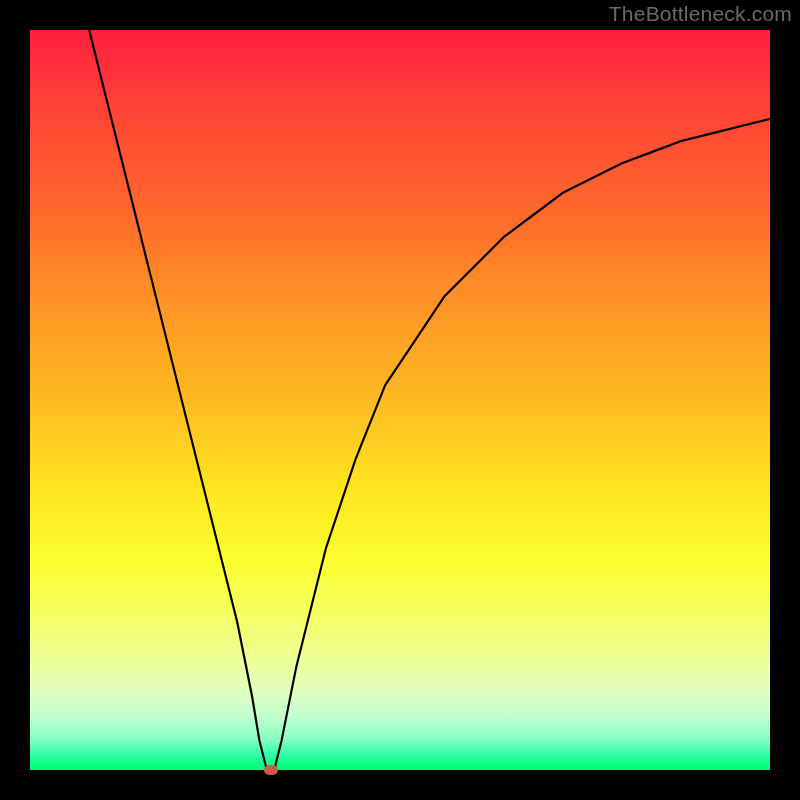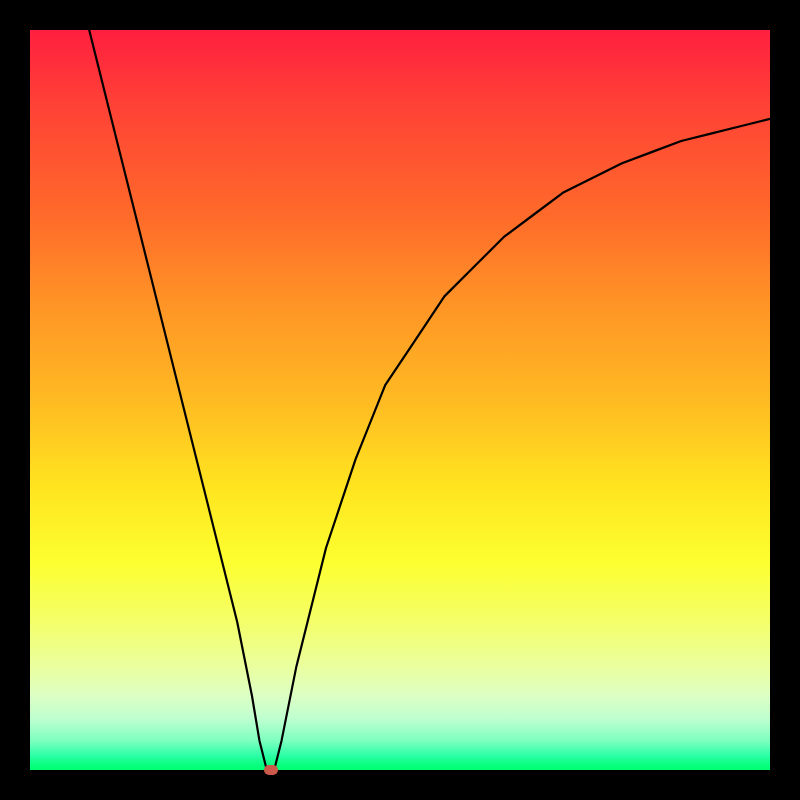--- a/index.html
+++ b/index.html
@@ -68,20 +68,21 @@
     background: #cc5a4a;
     border-radius: 5px;
     transform: translate(-50%, -50%);
     z-index: 25;
   }
 </style>
 </head>
 <body>
 
 <div class="frame">
+  <div class="watermark">TheBottleneck.com</div>
 
   <div class="plot-area">
     <svg class="curve" viewBox="0 0 740 740" preserveAspectRatio="none">
       <path id="curve-path" d="M59.20 0.00 L74.00 59.20 L88.80 118.40 L103.60 177.60 L118.40 236.80 L133.20 296.00 L148.00 355.20 L162.80 414.40 L177.60 473.60 L192.40 532.80 L207.20 592.00 L222.00 666.00 L229.40 710.40 L236.80 740.00 L244.20 740.00 L251.60 710.40 L266.40 636.40 L281.20 577.20 L296.00 518.00 L325.60 429.20 L355.20 355.20 L384.80 310.80 L414.40 266.40 L444.00 236.80 L473.60 207.20 L503.20 185.00 L532.80 162.80 L562.40 148.00 L592.00 133.20 L621.60 122.10 L651.20 111.00 L680.80 103.60 L710.40 96.20 L740.00 88.80" fill="none" stroke="#000000" stroke-width="2.2" stroke-linecap="round" stroke-linejoin="round"></path>
     </svg>
     <div class="marker" id="min-marker" style="left: 240.5px; top: 740px; background: rgb(204, 90, 74);"></div>
   </div>
 </div>
 
 </body></html>

